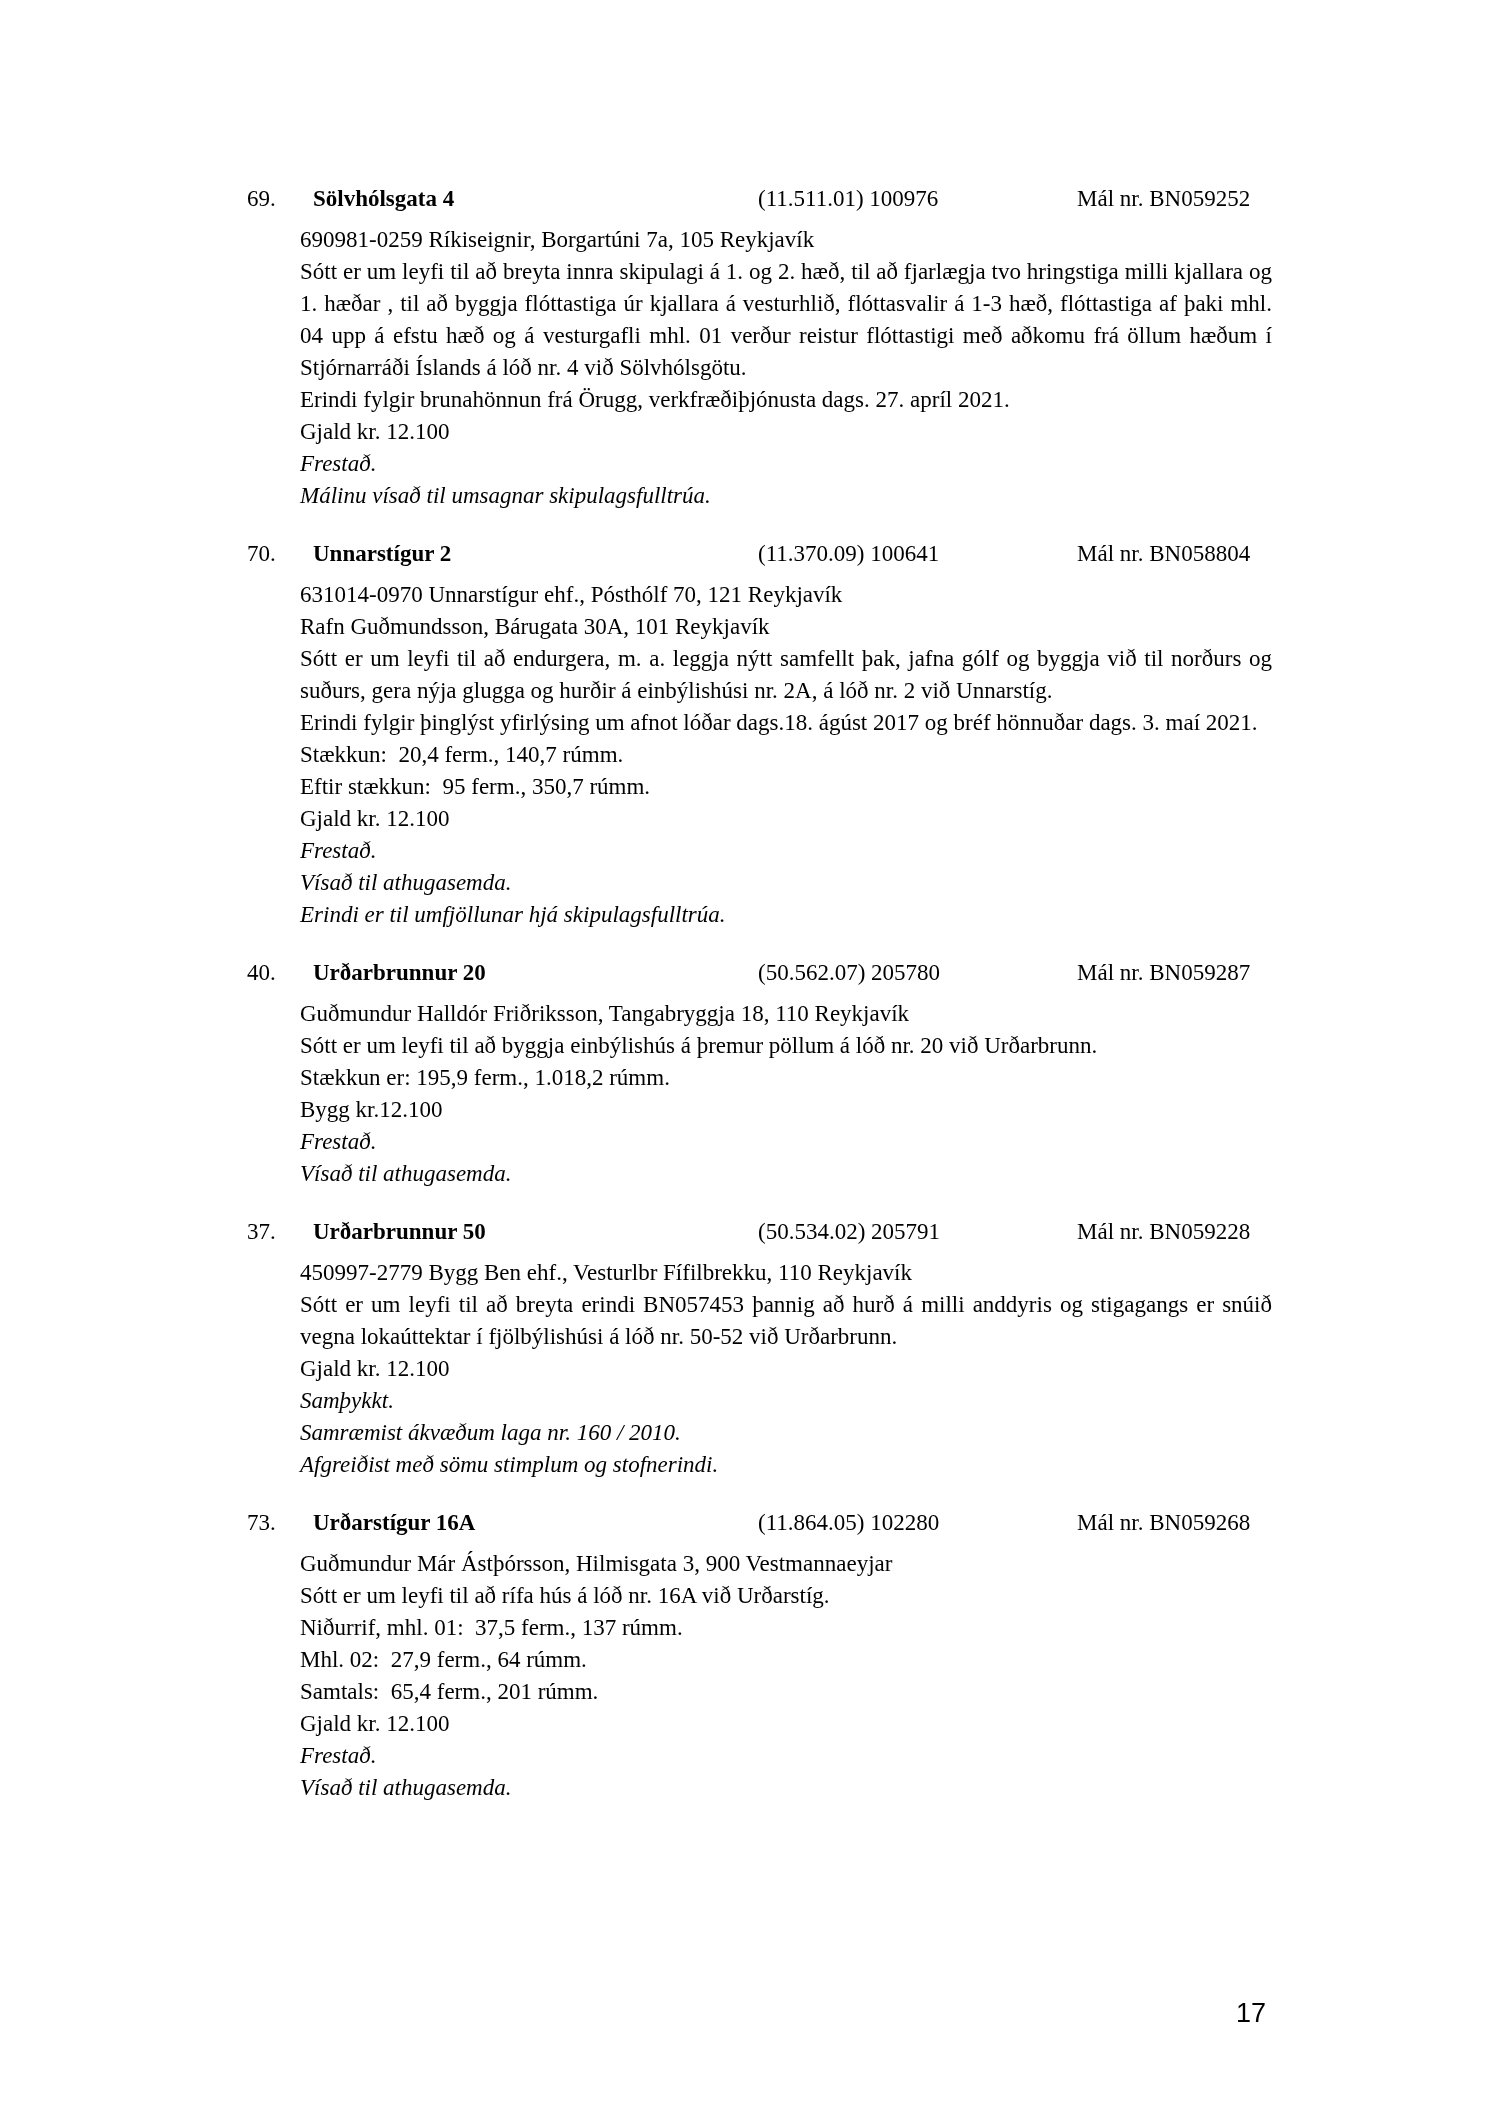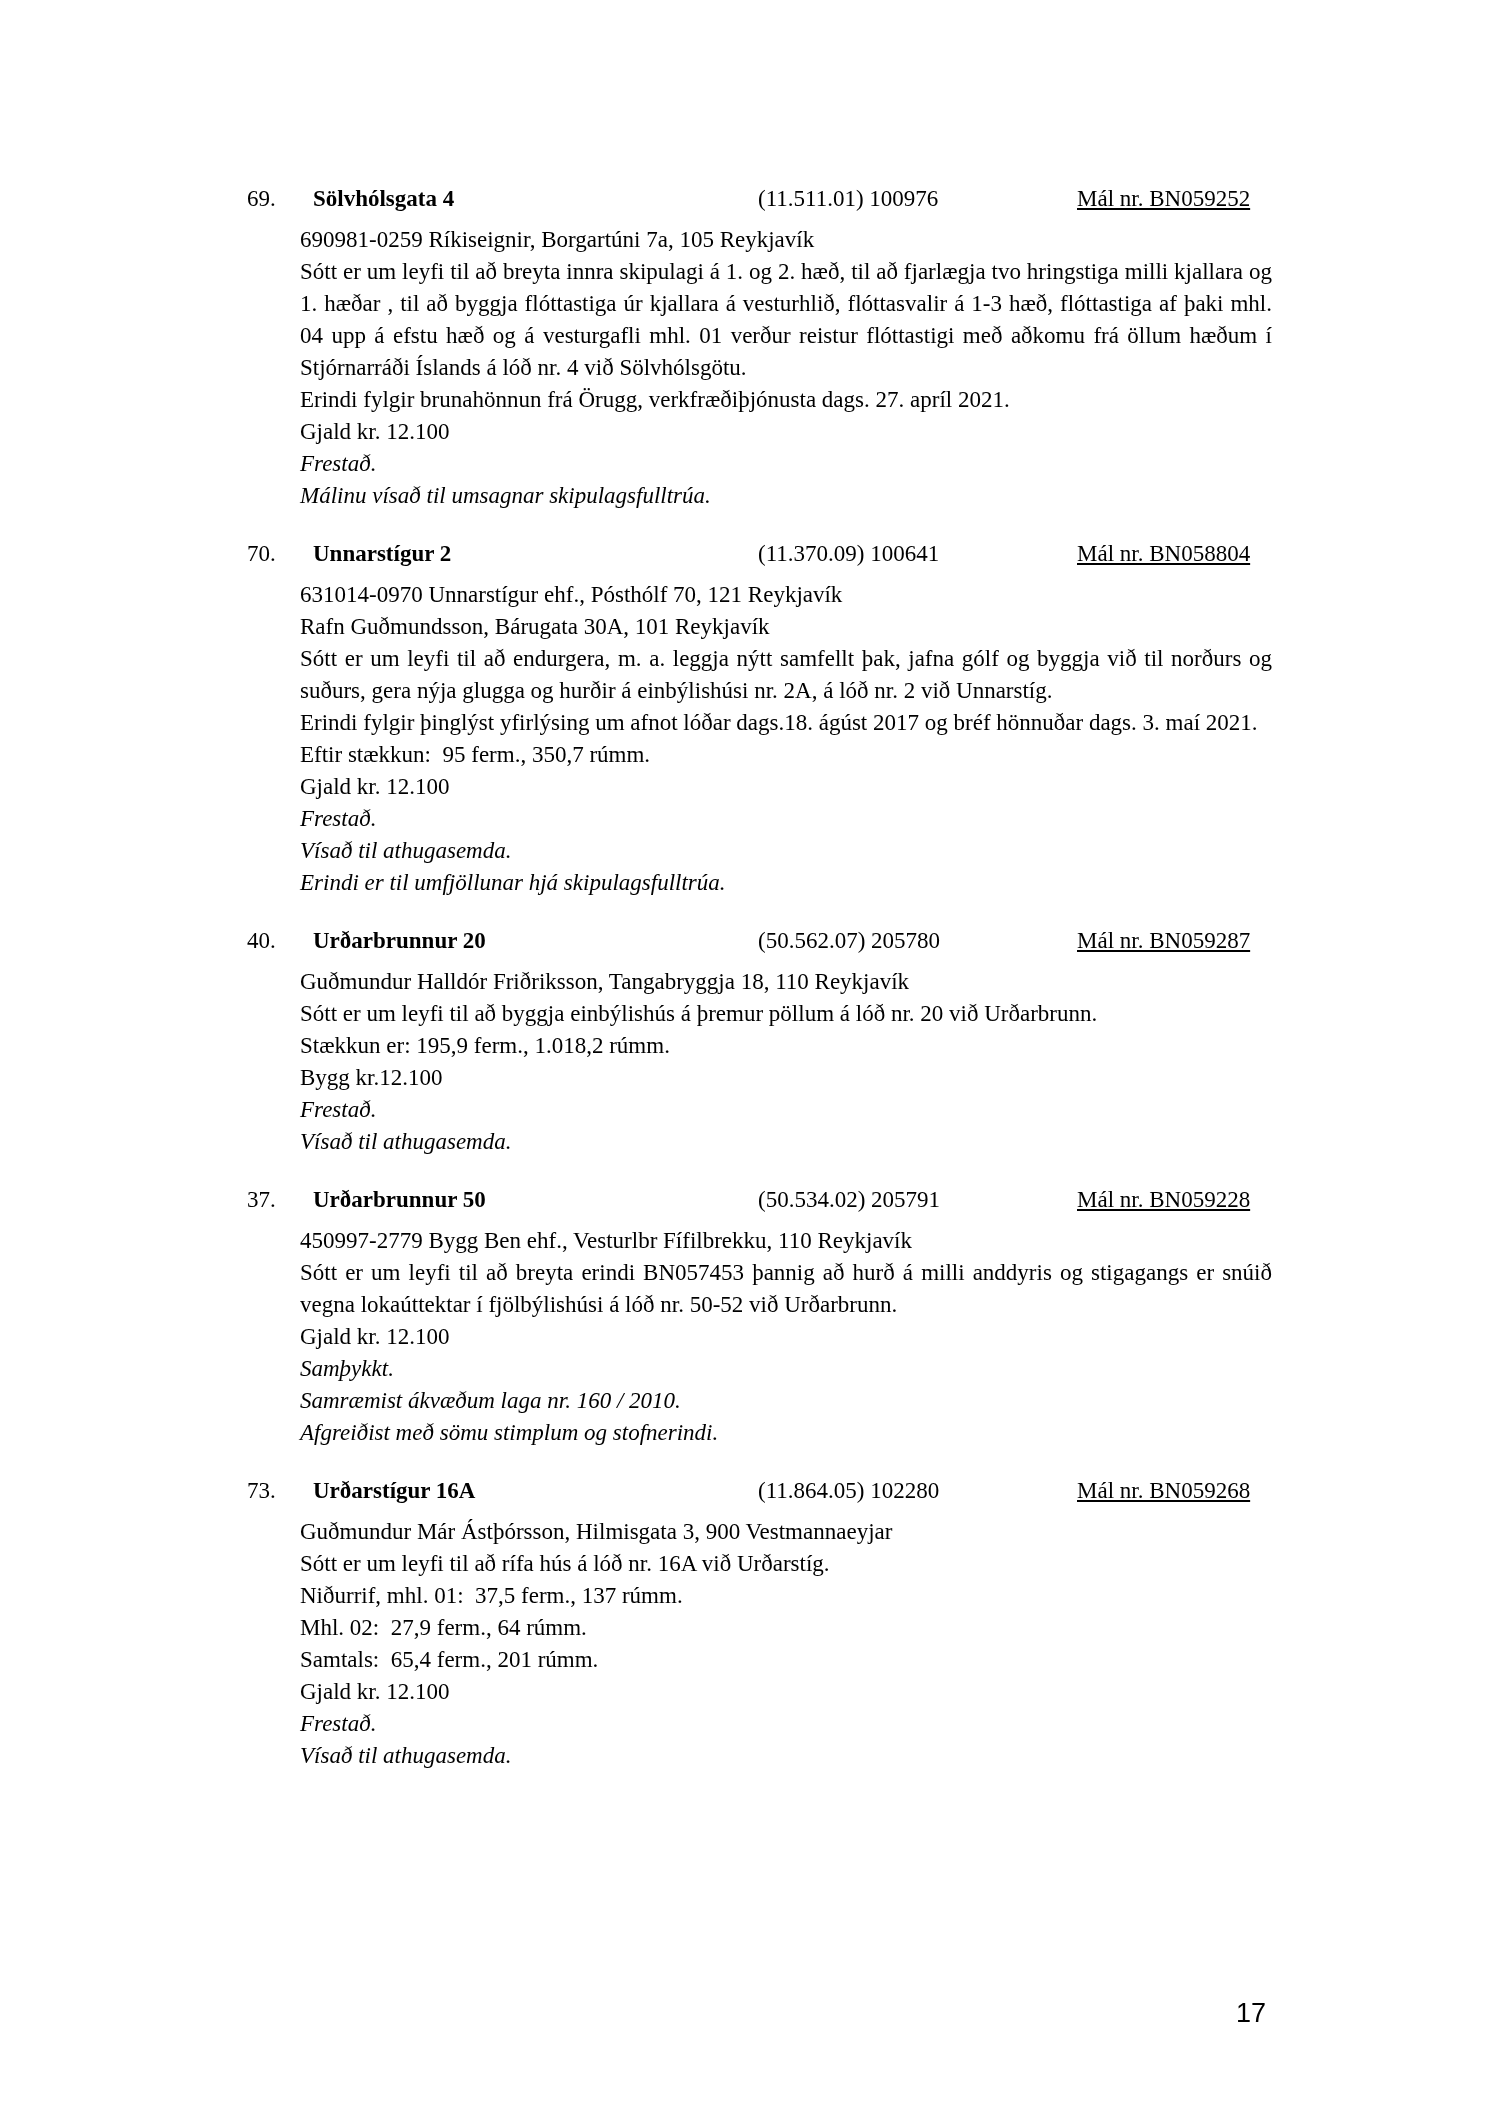--- a/index.html
+++ b/index.html
@@ -49,21 +49,20 @@
   }
   .case-ref {
     position: absolute;
     left: 458px;
     top: 0;
   }
   .case-id {
     position: absolute;
     left: 777px;
     top: 0;
-    text-decoration: underline;
   }
   .case-body {
     width: 972px;
     margin-top: 9px;
   }
   .line {
     margin: 0;
     font-size: 23px;
     line-height: 32px;
   }
@@ -112,20 +111,21 @@
           <span class="case-number">70.</span>
           <span class="case-title">Unnarstígur 2</span>
           <span class="case-ref">(11.370.09) 100641</span>
           <span class="case-id">Mál nr. BN058804</span>
         </div>
         <div class="case-body">
           <p class="line normal">631014-0970 Unnarstígur ehf., Pósthólf 70, 121 Reykjavík</p>
           <p class="line normal">Rafn Guðmundsson, Bárugata 30A, 101 Reykjavík</p>
           <p class="line justify">Sótt er um leyfi til að endurgera, m. a. leggja nýtt samfellt þak, jafna gólf og byggja við til norðurs og suðurs, gera nýja glugga og hurðir á einbýlishúsi nr. 2A, á lóð nr. 2 við Unnarstíg.</p>
           <p class="line justify">Erindi fylgir þinglýst yfirlýsing um afnot lóðar dags.18. ágúst 2017 og bréf hönnuðar dags. 3. maí 2021.</p>
+          <p class="line normal">Stækkun:  20,4 ferm., 140,7 rúmm.</p>
           <p class="line normal">Eftir stækkun:  95 ferm., 350,7 rúmm.</p>
           <p class="line normal">Gjald kr. 12.100</p>
           <p class="line italic">Frestað.</p>
           <p class="line italic">Vísað til athugasemda.</p>
           <p class="line italic">Erindi er til umfjöllunar hjá skipulagsfulltrúa.</p>
         </div>
       </section>
       <section class="case-item">
         <div class="case-header">
           <span class="case-number">40.</span>

